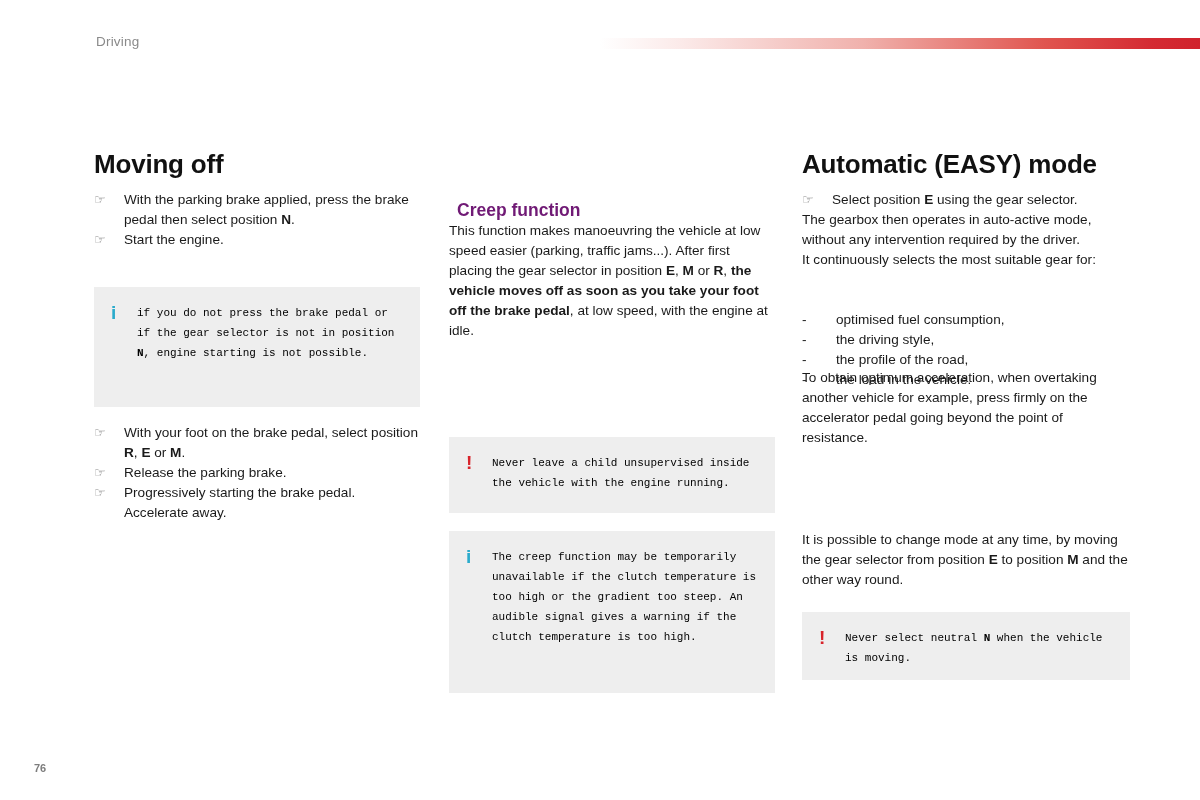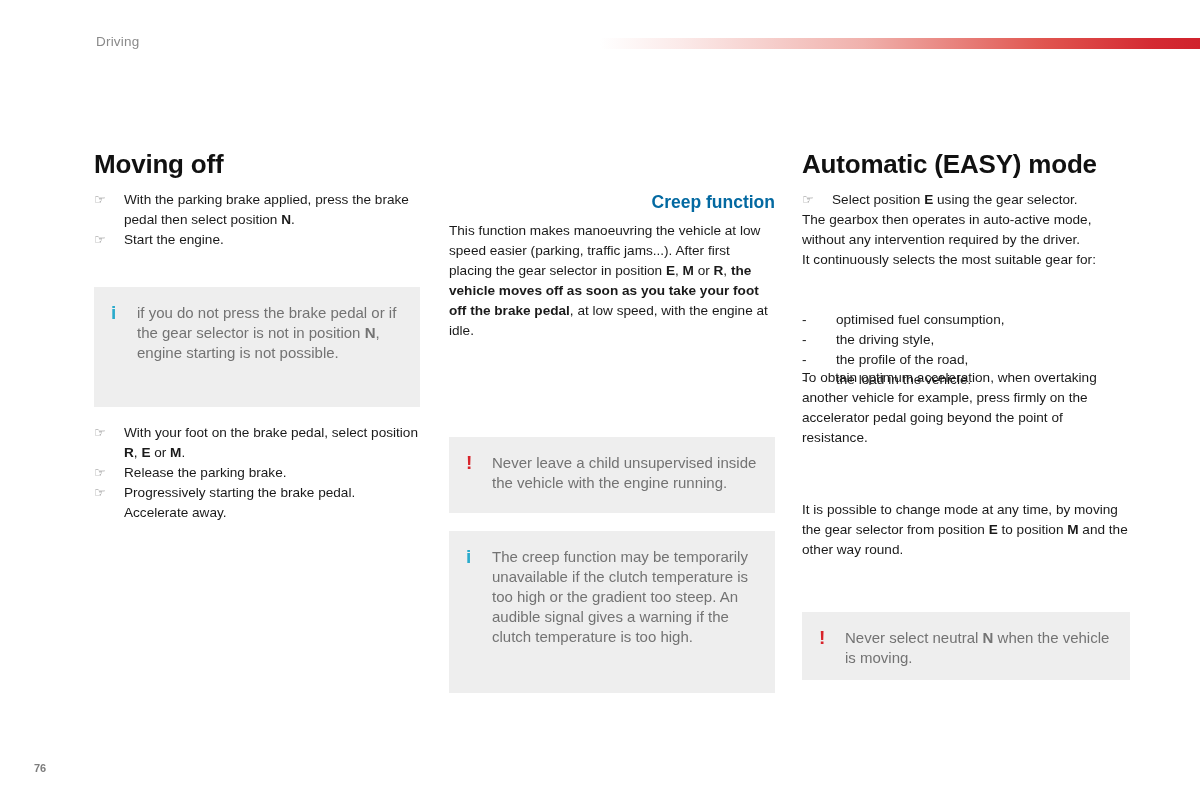--- a/index.html
+++ b/index.html
@@ -58,26 +58,25 @@
 
   h2.section-title {
     margin: 0;
     font-size: 26px;
     font-weight: bold;
     letter-spacing: -0.2px;
     color: #111111;
     line-height: 1.1;
   }
   h3.sub-title {
-    margin: 0;
+    margin: 8px;
     font-size: 17.5px;
     font-weight: bold;
-    color: #0369a1;
+    color: #701a75;
     line-height: 1.15;
-    text-align: right;
   }
 
   p.body-text {
     margin: 0;
     font-size: 13.6px;
     line-height: 20px;
     color: #1a1a1a;
   }
 
   
@@ -139,23 +138,24 @@
     width: 26px;
     font-size: 19px;
     font-weight: bold;
     line-height: 20px;
     text-align: left;
     padding-left: 3px;
   }
   .callout.info .callout-icon  { color: #2aabcc; }
   .callout.warn .callout-icon  { color: #d8232a; }
   .callout .callout-text {
-    font-size: 15px;
-    line-height: 20px;
-    color: #737373;
+    font-size: 11px;
+    line-height: 20px;
+    color: #000000;
+    font-family: Liberation Mono, monospace;
   }
 
   b, strong { font-weight: bold; }
 </style>
 </head>
 <body>
 
 <div class="header-chapter">Driving</div>
 <div class="header-rule"></div>
 
@@ -239,21 +239,21 @@
       <span>the profile of the road,</span>
     </li>
     <li>
       <span class="dash">-</span>
       <span>the load in the vehicle.</span>
     </li>
   </ul>
 
   <p class="body-text block" style="top:368px; left:0; width:328px;">To obtain optimum acceleration, when overtaking another vehicle for example, press firmly on the accelerator pedal going beyond the point of resistance.</p>
 
-  <p class="body-text block" style="top:500px; left:0; width:328px;">It is possible to change mode at any time, by moving the gear selector from position <b>E</b> to position <b>M</b> and the other way round.</p>
+  <p class="body-text block" style="top:530px; left:0; width:328px;">It is possible to change mode at any time, by moving the gear selector from position <b>E</b> to position <b>M</b> and the other way round.</p>
 
   <div class="callout warn" style="top:612px; left:0; width:328px; height:68px;">
     <div class="callout-icon">!</div>
     <div class="callout-text">Never select neutral <b>N</b> when the vehicle is moving.</div>
   </div>
 </div>
 
 <div class="page-number">76</div>
 
 </body></html>

